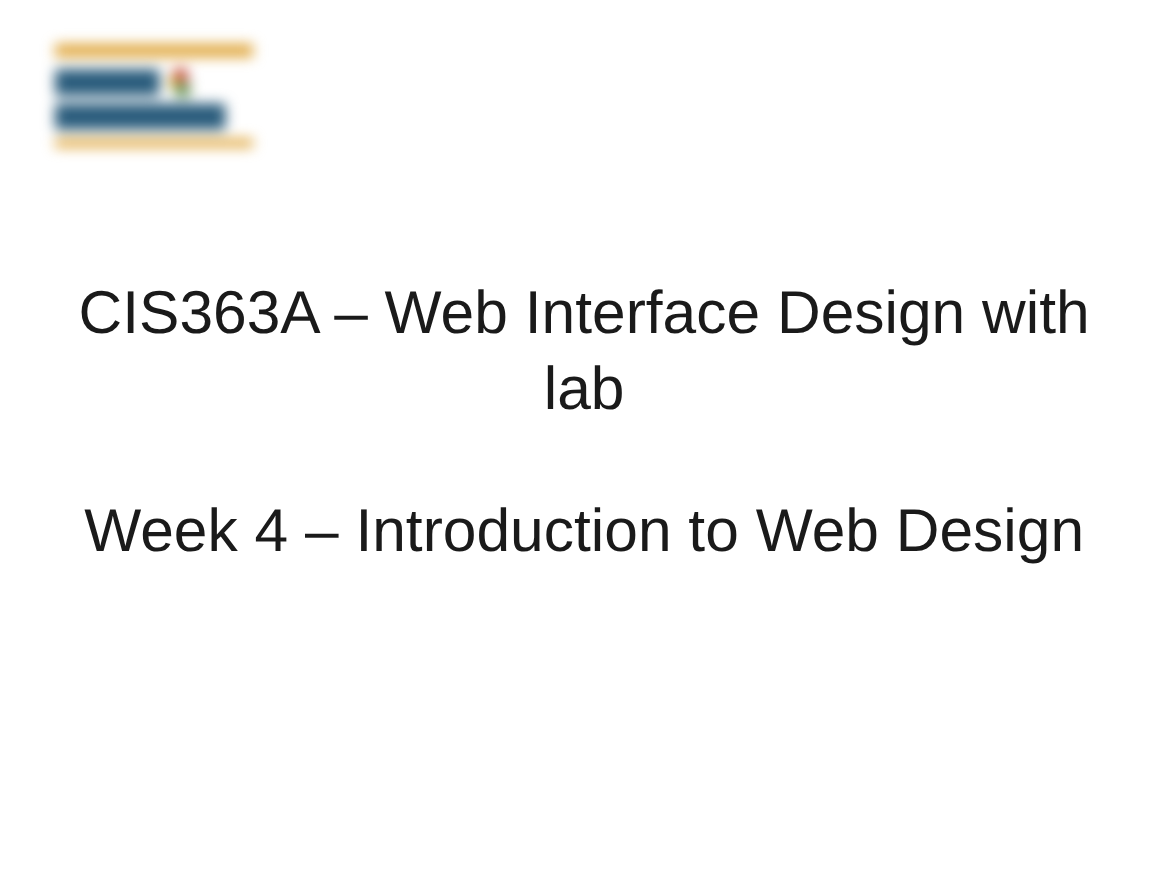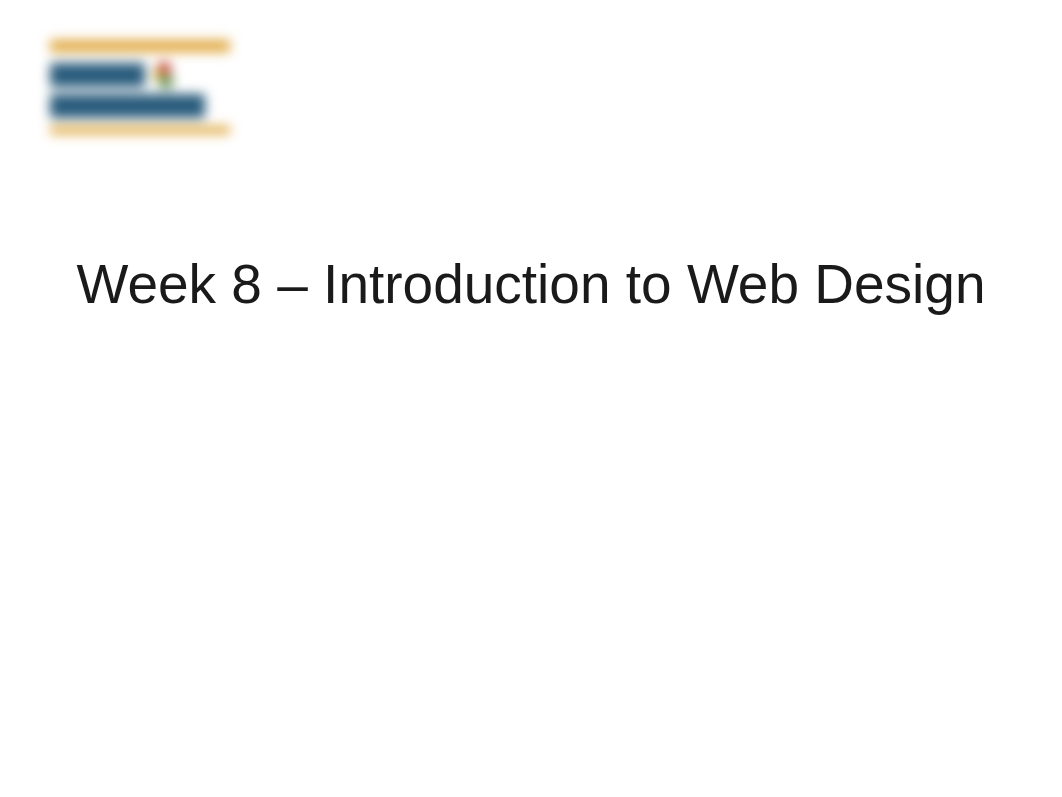--- a/index.html
+++ b/index.html
@@ -117,14 +117,15 @@
       <div class="logo-icon-red"></div>
       <div class="logo-icon-yellow"></div>
       <div class="logo-icon-green"></div>
     </div>
   </div>
   <div class="logo-text-block logo-text-2"></div>
   <div class="logo-bottom-bar"></div>
 </div>
 
 <div class="title-area">
-  <div class="week-title">Week 8 – Introduction to Web Design</div>
+  <div class="course-title">CIS363A – Web Interface Design with lab</div>
+  <div class="week-title">Week 4 – Introduction to Web Design</div>
 </div>
 
 </body></html>

